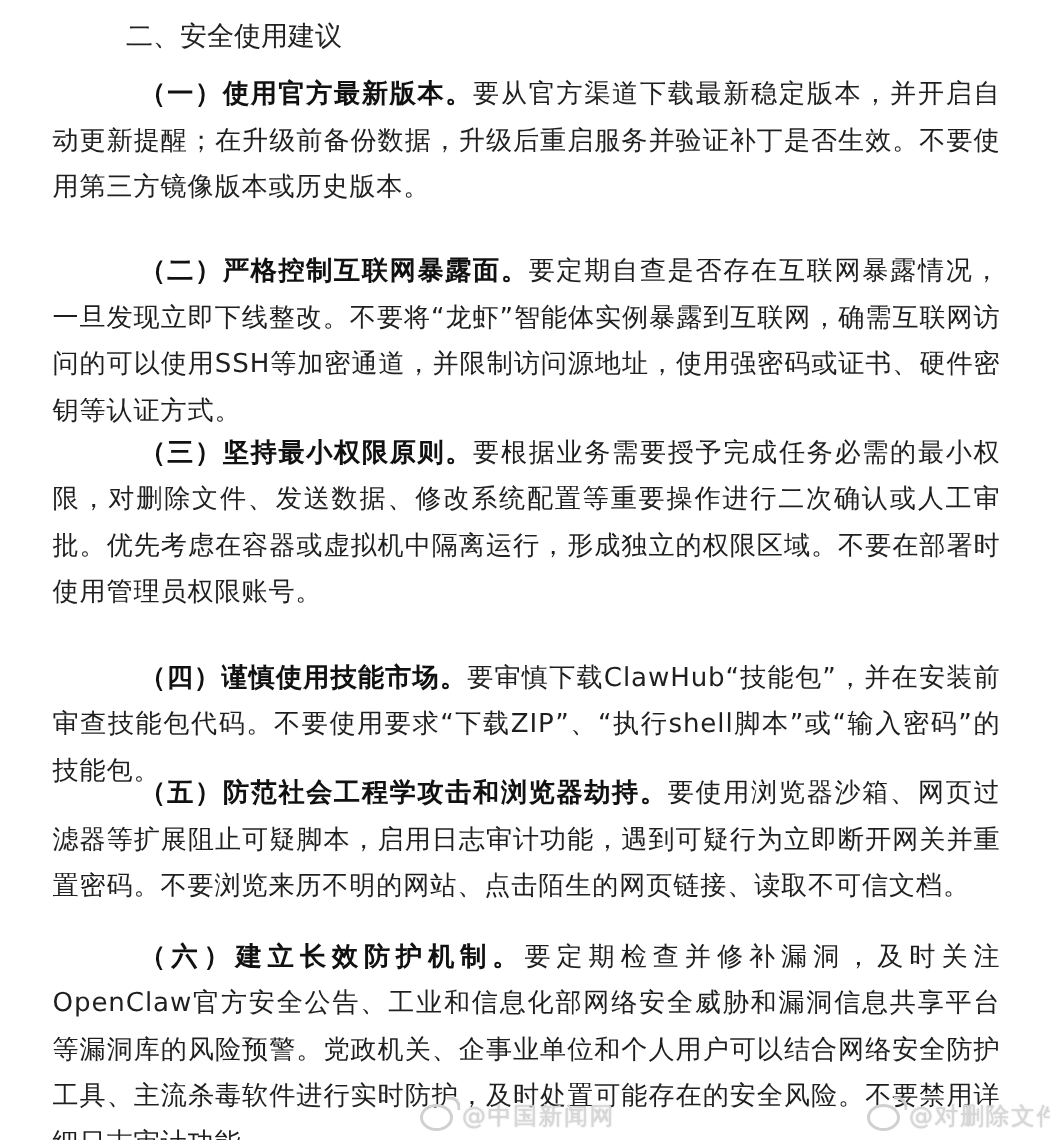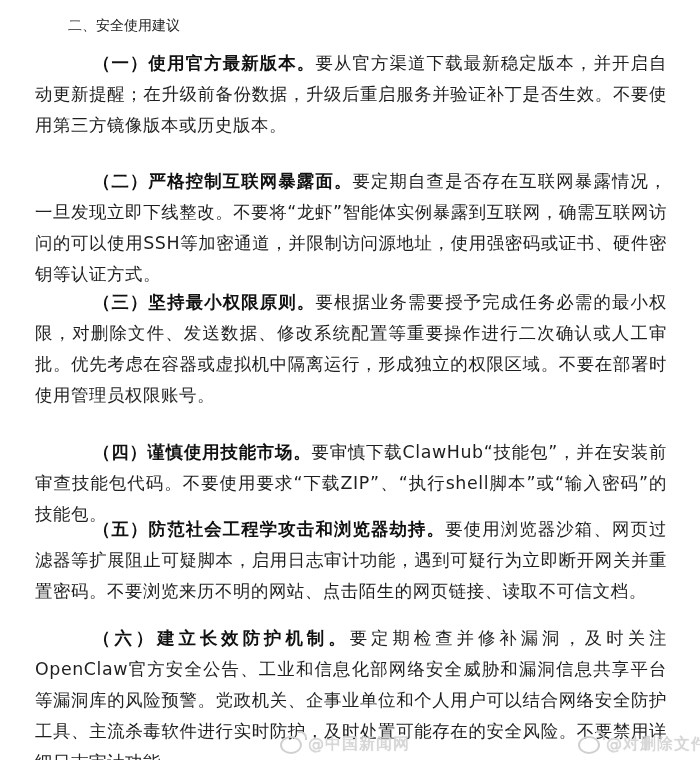--- a/index.html
+++ b/index.html
@@ -10,23 +10,23 @@
   body {
     width: 700px;
     height: 760px;
     overflow: hidden;
     position: relative;
     font-family: "DejaVu Sans", "Liberation Sans", sans-serif;
     color: #1a1a1a;
   }
   .section-title {
     position: absolute;
-    left: 68px;
+    left: 84px;
     top: 12px;
-    font-size: 14px;
+    font-size: 18px;
     line-height: 26px;
     color: #222;
     white-space: nowrap;
   }
   .para {
     position: absolute;
     left: 35px;
     width: 632px;
     font-size: 17.4px;
     line-height: 31px;

